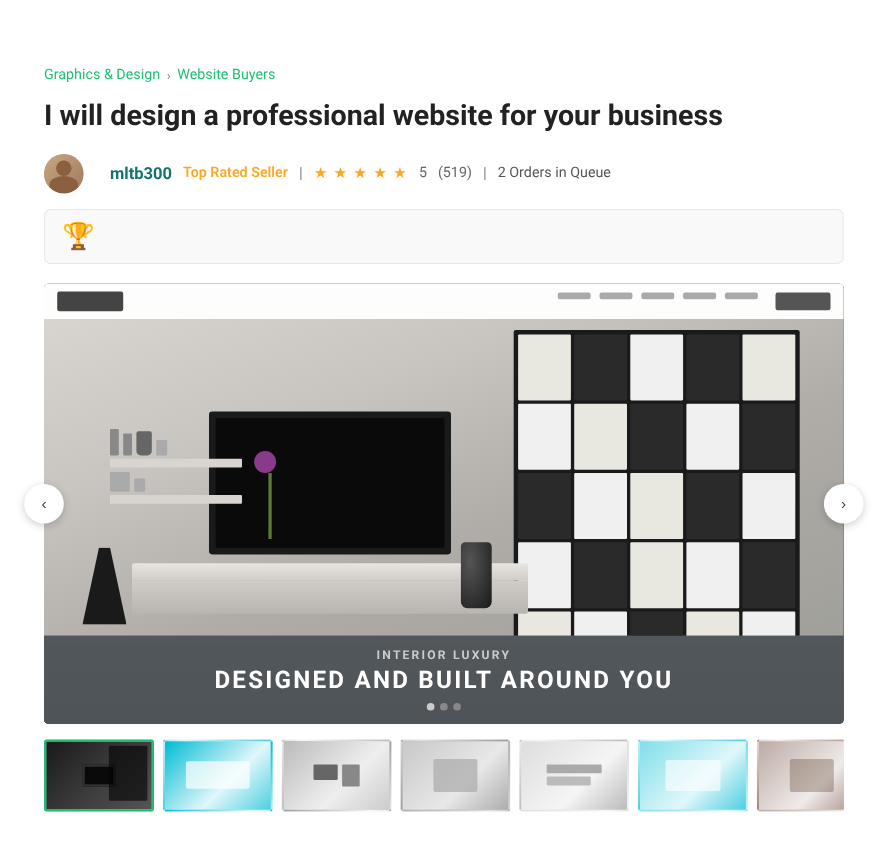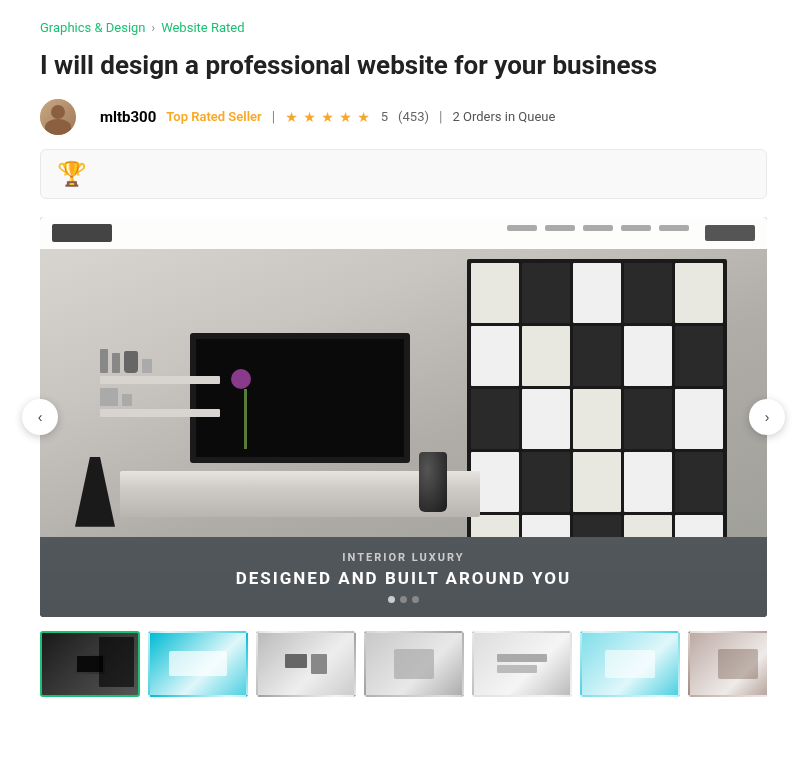--- a/index.html
+++ b/index.html
@@ -10,20 +10,21 @@
       width: 807px;
       min-height: 778px;
       padding: 20px 40px;
     }
     .breadcrumb {
       display: flex;
       align-items: center;
       gap: 6px;
       margin-bottom: 14px;
       font-size: 13px;
+      margin-top: 41px;
     }
     .breadcrumb a {
       color: #1dbf73;
       text-decoration: none;
     }
     .breadcrumb-sep {
       color: #888;
       font-size: 12px;
     }
     .page-title {
@@ -77,21 +78,21 @@
       bottom: 0;
       left: 50%;
       transform: translateX(-50%);
       width: 26px;
       height: 16px;
       border-radius: 50% 50% 0 0;
       background: #8a6040;
     }
     .seller-name {
       font-weight: 700;
-      color: #000000;
+      color: #0f766e;
       font-size: 15px;
       padding-left: 14px;
     }
     .top-rated-badge {
       color: #f9a825;
       font-weight: 600;
       font-size: 13px;
       text-align: center;
     }
     .divider-dot {
@@ -332,21 +333,21 @@
     }
     .caption-sub {
       color: #ccc;
       font-size: 11px;
       letter-spacing: 2px;
       text-transform: uppercase;
       font-weight: bold;
     }
     .caption-main {
       color: #fff;
-      font-size: 17px;
+      font-size: 22px;
       font-weight: 700;
       letter-spacing: 2px;
       text-transform: uppercase;
     }
     .caption-dots {
       display: flex;
       gap: 5px;
       margin-top: 4px;
     }
     .caption-dot {
@@ -431,35 +432,35 @@
       background: #0a0a0a;
       border: 2px solid #333;
     }
   </style>
 </head>
 <body>
 
 <div class="breadcrumb">
   <a href="#">Graphics &amp; Design</a>
   <span class="breadcrumb-sep">›</span>
-  <a href="#">Website Rated</a>
+  <a href="#">Website Buyers</a>
 </div>
 
 <h1 class="page-title">I will design a professional website for your business</h1>
 
 <div class="seller-row">
   <div class="avatar">
     <div class="avatar-img"></div>
   </div>
   <span class="seller-name">mltb300</span>
   <span class="top-rated-badge">Top Rated Seller</span>
   <span class="divider-dot">|</span>
   <span class="stars">★ ★ ★ ★ ★</span>
   <span class="rating-count">5</span>
-  <span class="rating-count">(453)</span>
+  <span class="rating-count">(519)</span>
   <span class="divider-dot">|</span>
   <span class="orders-queue">2 Orders in Queue</span>
 </div>
 
 <div class="buyers-banner">
   <span class="trophy-icon">🏆</span>
 </div>
 
 <div class="carousel-wrapper">
   <div class="carousel-main">

